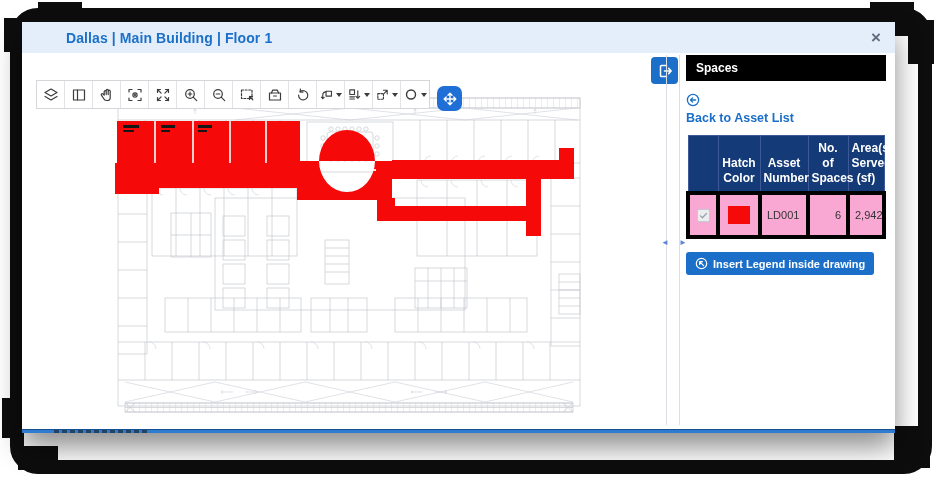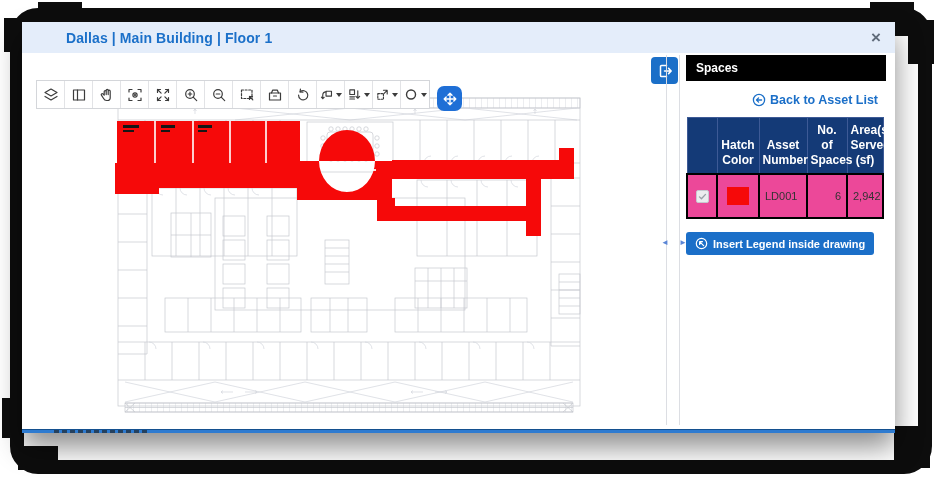--- a/index.html
+++ b/index.html
@@ -39,26 +39,26 @@
   .g-red .lbl { fill:#161616; stroke:none; }
   .g-red .wlbl { fill:#fff; stroke:none; opacity:.85; }
 
   
   .splitter { position:absolute; left:644px; top:2px; width:14px; height:370px; border-left:1px solid #dcdee3; border-right:1px solid #dcdee3; cursor:col-resize; }
   .split-arrows { position:absolute; left:-6px; top:183px; width:26px; display:flex; justify-content:space-between; font-size:8px; color:#5b86d6; }
 
   
   .legend-panel { position:absolute; left:664px; top:2px; width:200px; }
   .legend-header { background:#000; color:#fff; font-size:12px; font-weight:bold; height:26px; line-height:26px; padding-left:10px; }
-  .back-row { display:flex; justify-content:flex-end; align-items:flex-start; gap:4px; margin-top:12px; padding-right:8px; color:#1b6fc8; font-size:12.5px; font-weight:bold; cursor:pointer; }
+  .back-row { display:flex; justify-content:flex-end; align-items:flex-start; gap:4px; margin-top:12px; padding-right:8px; color:#1b6fc8; font-size:12.5px; font-weight:bold; cursor:pointer;flex-direction:column; }
   .back-row svg { stroke:#1b6fc8; fill:none; stroke-width:1.3; stroke-linecap:round; stroke-linejoin:round; }
 
   table.legend { border-collapse:collapse; margin-top:10px; width:196px; table-layout:fixed; }
   table.legend th { background:#143a77; color:#fff; font-size:12px; font-weight:bold; padding:5px 3px; border:1px solid #3d5a96; line-height:1.25; text-align:center; vertical-align:bottom; }
-  table.legend td { background:#ec4899; border:2px solid #000000; font-size:11px; color:#333; height:44px; padding:2px 5px; }
+  table.legend td { background:#f9a8d4; border:4px solid #000000; font-size:11px; color:#333; height:44px; padding:2px 5px; }
   .col-sel{width:30px}.col-hatch{width:42px}.col-asset{width:48px}.col-spaces{width:40px}.col-area{width:36px}
   .td-num { text-align:right; }
   .swatch { width:22px; height:18px; margin:0 auto; }
   .cbx { width:13px; height:13px; margin:0 auto; background:#ecedef; border:1px solid #c6c9cf; border-radius:2px; display:flex; align-items:center; justify-content:center; }
   .cbx svg { stroke:#9aa0a8; fill:none; stroke-width:1.8; stroke-linecap:round; stroke-linejoin:round; display:none; }
   .cbx[data-checked="true"] svg { display:block; }
 
   .insert-btn { margin-top:13px; display:inline-flex; align-items:center; gap:5px; background:#1b6fc8; color:#fff; border:none; border-radius:3px; font-size:11px; font-weight:bold; padding:5px 9px; cursor:pointer; font-family:inherit; }
   .insert-btn svg { stroke:#fff; fill:none; stroke-width:1.3; stroke-linecap:round; stroke-linejoin:round; }
 

